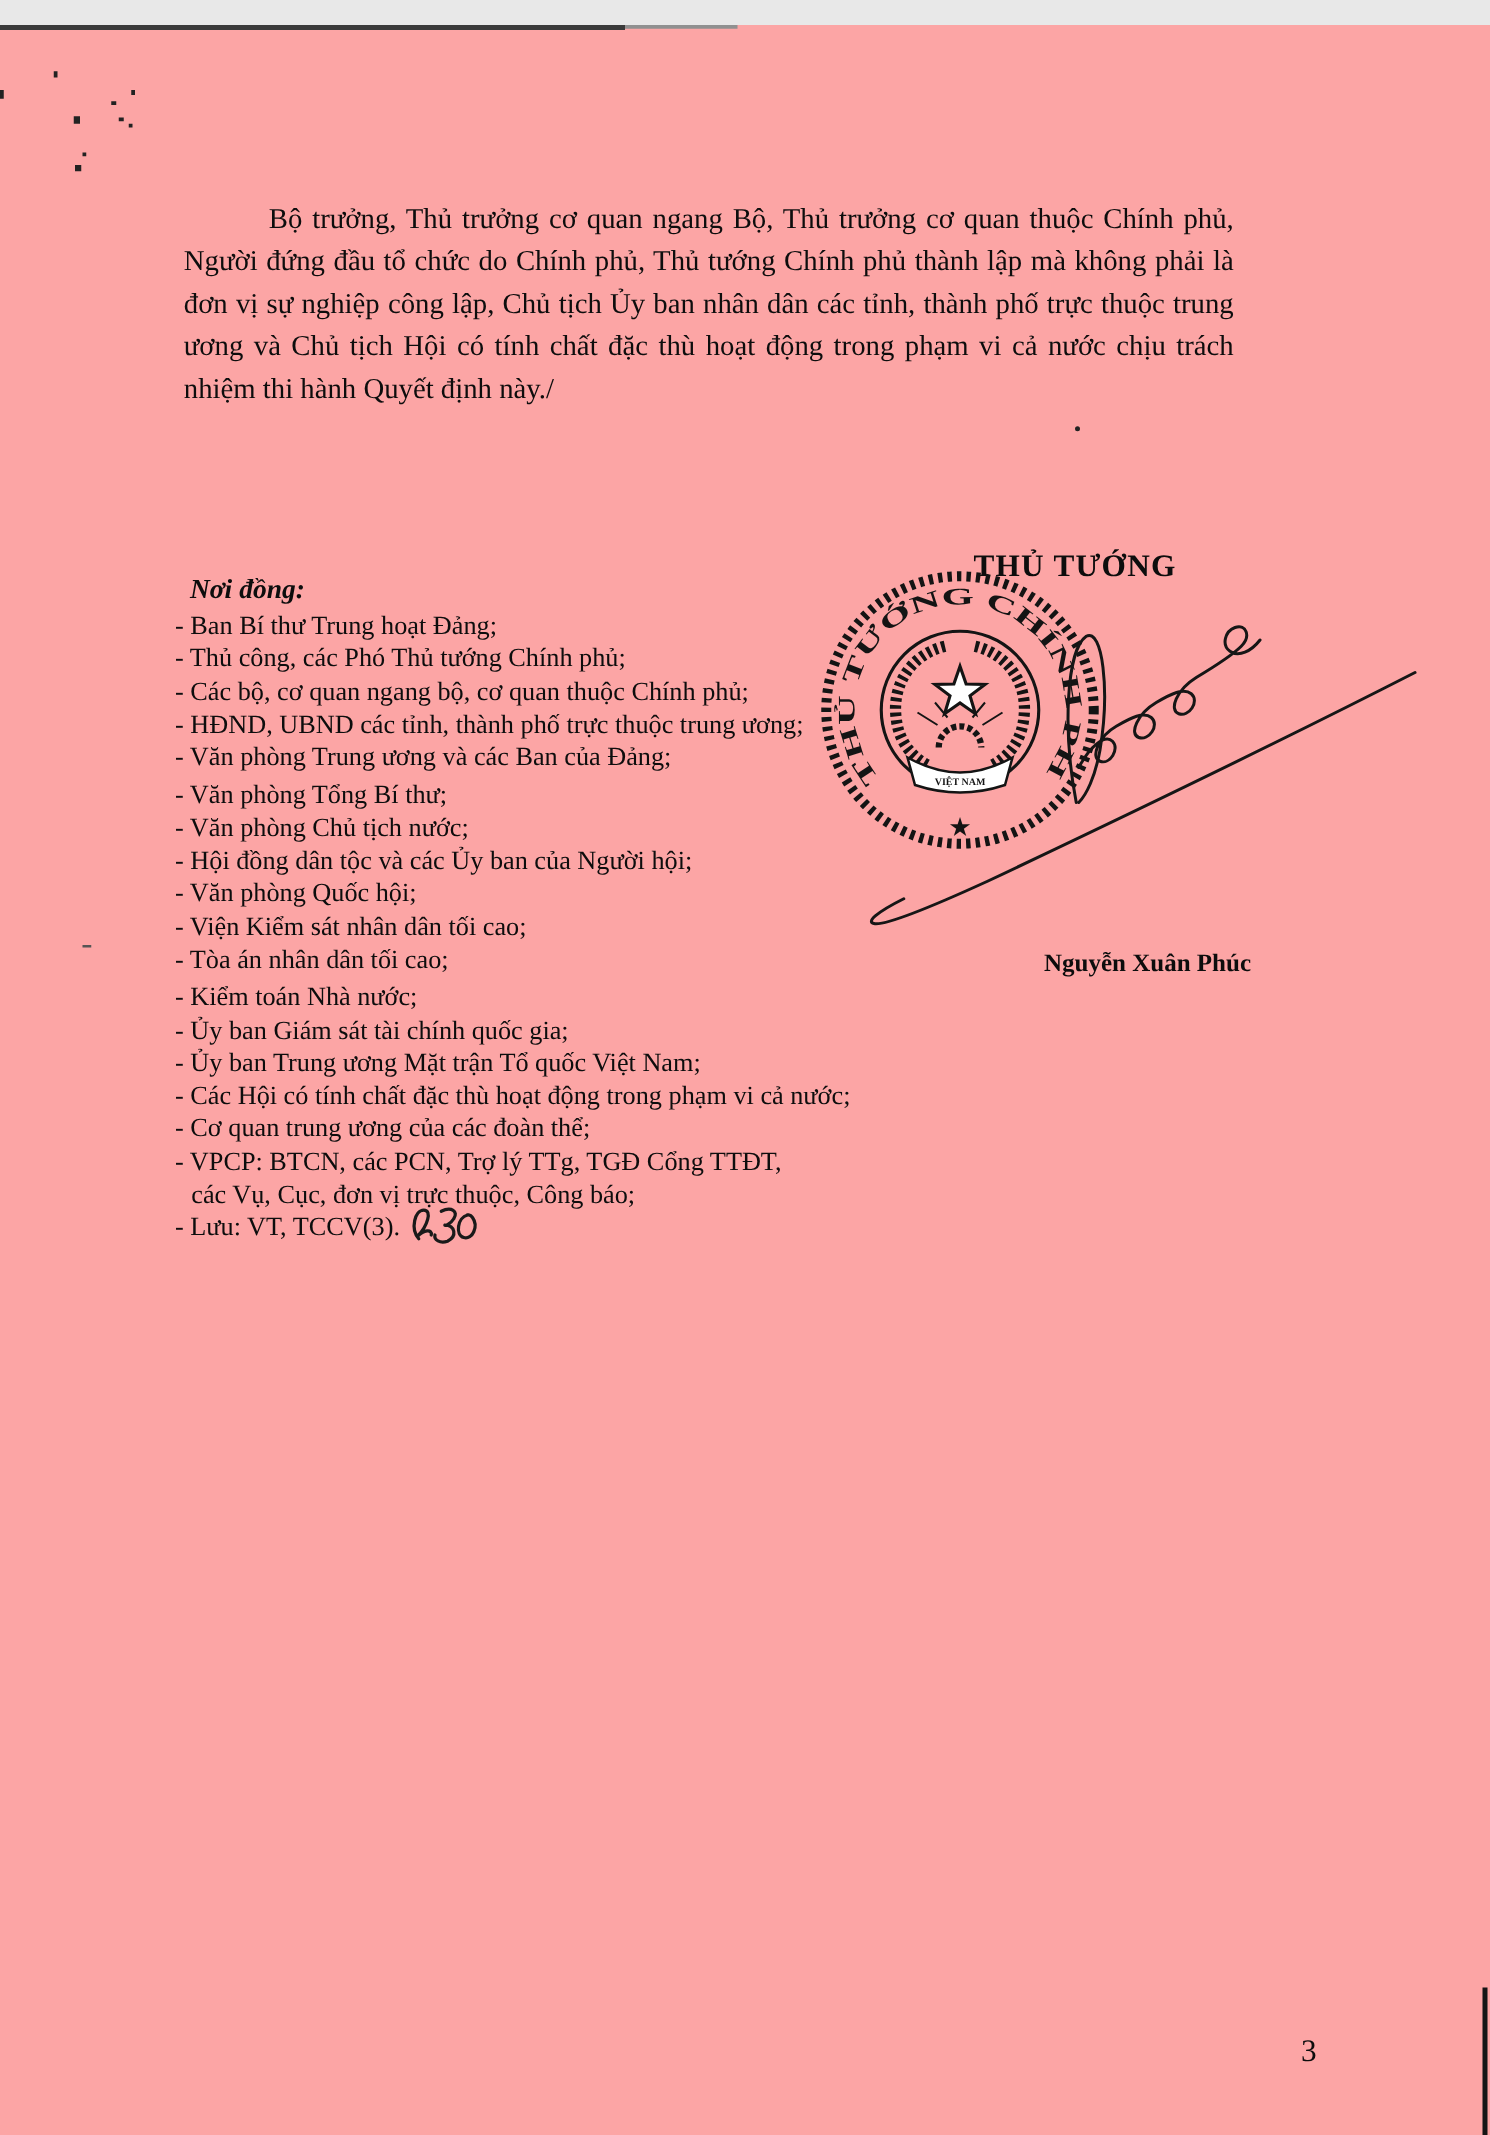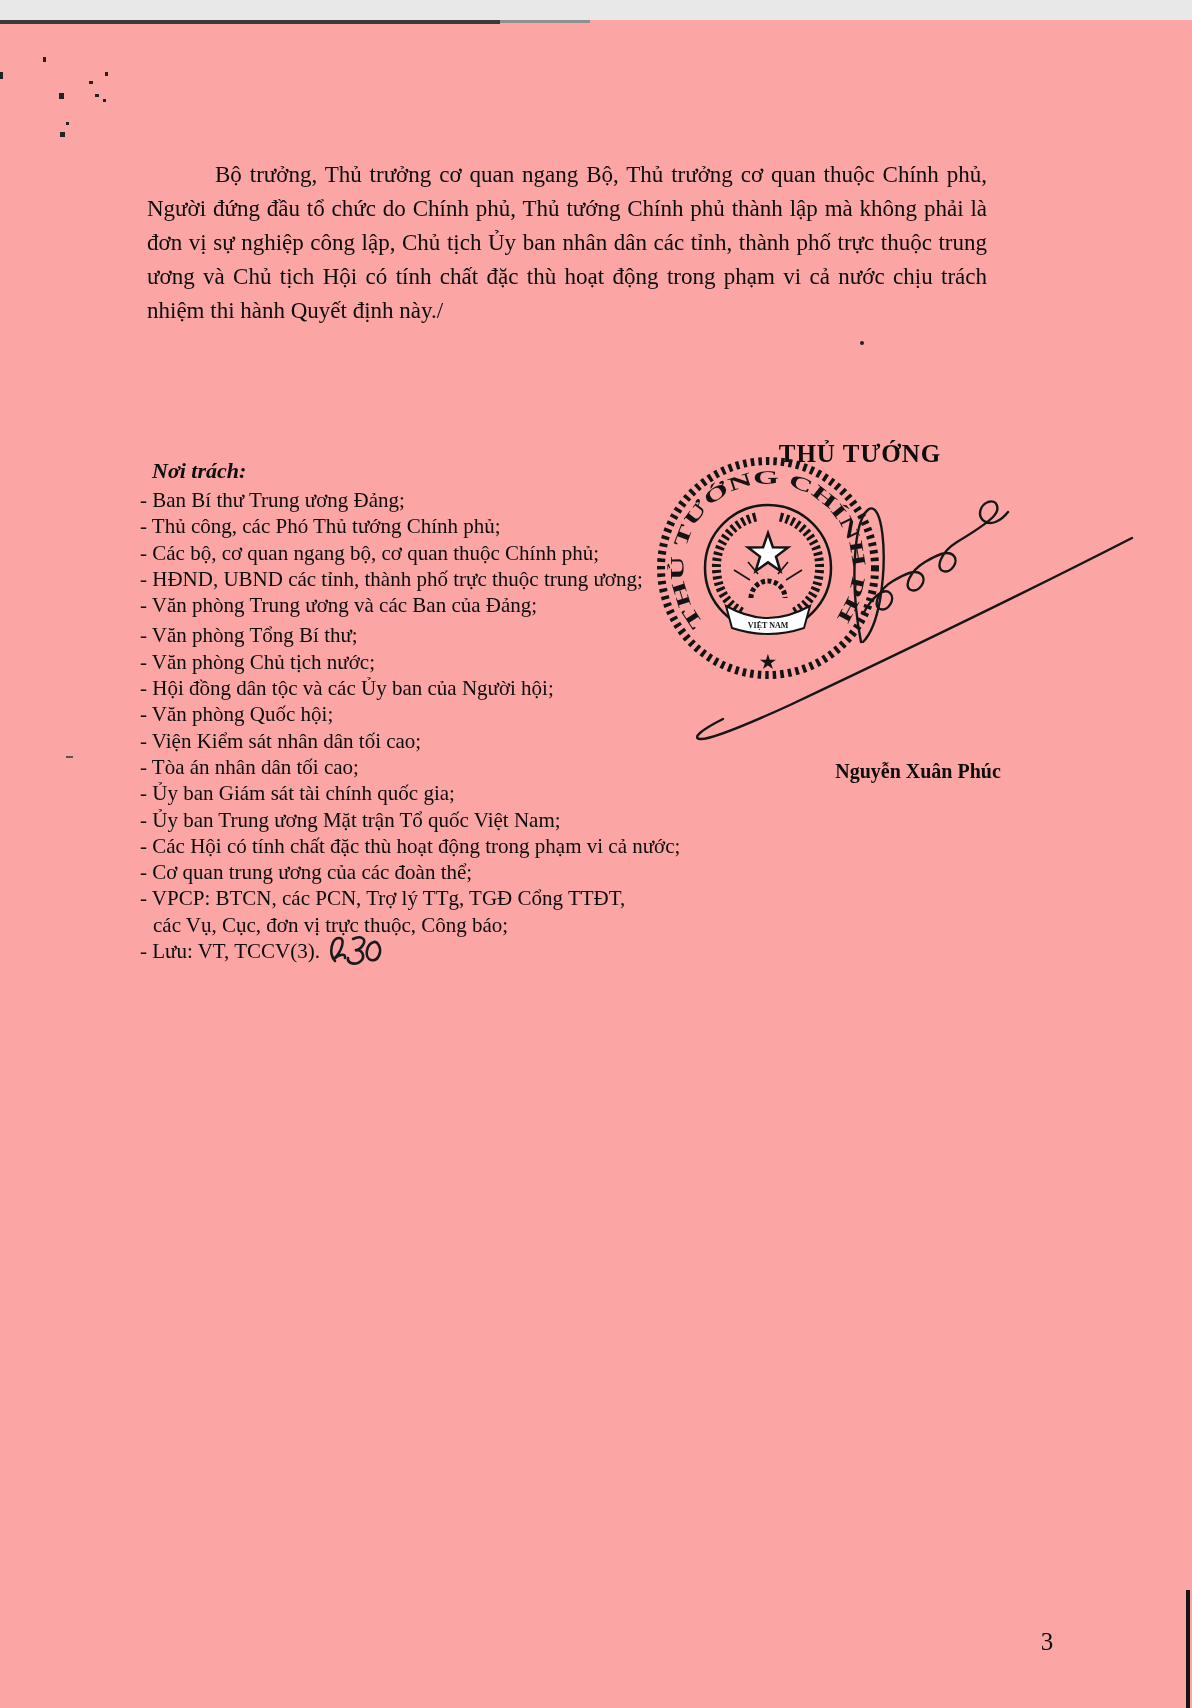--- a/index.html
+++ b/index.html
@@ -120,32 +120,33 @@
     <g fill="none" stroke="#161616" stroke-width="2.4" stroke-linecap="round">
       <path d="M 1132 518 C 1040 565 900 633 790 685 C 755 701 712 720 700 719 C 692 718 701 710 723 699"></path>
       <path d="M 861 622 C 850 565 853 500 869 489 C 882 482 888 532 880 580 C 876 602 869 616 863 622"></path>
       <path d="M 863 594 C 872 577 884 567 890 573 C 896 579 888 592 880 589 C 872 586 879 569 893 561 C 905 554 915 549 921 554 C 928 560 919 573 911 570 C 903 567 910 551 925 542 C 937 535 947 530 953 535 C 960 541 951 554 943 551 C 935 548 941 532 957 522 C 972 513 985 505 993 497 C 1001 489 997 479 988 482 C 980 485 977 496 984 501 C 991 506 1001 501 1008 492"></path>
     </g>
   </svg>
 
   <div class="signer-name">Nguyễn Xuân Phúc</div>
 
   <div class="recipients">
-    <div class="rec-head">Nơi trách:</div>
-    <div class="rec-line">- Ban Bí thư Trung ương Đảng;</div>
+    <div class="rec-head">Nơi đồng:</div>
+    <div class="rec-line">- Ban Bí thư Trung hoạt Đảng;</div>
     <div class="rec-line">- Thủ công, các Phó Thủ tướng Chính phủ;</div>
     <div class="rec-line">- Các bộ, cơ quan ngang bộ, cơ quan thuộc Chính phủ;</div>
     <div class="rec-line">- HĐND, UBND các tỉnh, thành phố trực thuộc trung ương;</div>
     <div class="rec-line">- Văn phòng Trung ương và các Ban của Đảng;</div>
     <div class="rec-line gap">- Văn phòng Tổng Bí thư;</div>
     <div class="rec-line">- Văn phòng Chủ tịch nước;</div>
     <div class="rec-line">- Hội đồng dân tộc và các Ủy ban của Người hội;</div>
     <div class="rec-line">- Văn phòng Quốc hội;</div>
     <div class="rec-line">- Viện Kiểm sát nhân dân tối cao;</div>
     <div class="rec-line">- Tòa án nhân dân tối cao;</div>
+    <div class="rec-line gap">- Kiểm toán Nhà nước;</div>
     <div class="rec-line">- Ủy ban Giám sát tài chính quốc gia;</div>
     <div class="rec-line">- Ủy ban Trung ương Mặt trận Tổ quốc Việt Nam;</div>
     <div class="rec-line">- Các Hội có tính chất đặc thù hoạt động trong phạm vi cả nước;</div>
     <div class="rec-line">- Cơ quan trung ương của các đoàn thể;</div>
     <div class="rec-line">- VPCP: BTCN, các PCN, Trợ lý TTg, TGĐ Cổng TTĐT,</div>
     <div class="rec-line cont">các Vụ, Cục, đơn vị trực thuộc, Công báo;</div>
     <div class="rec-line">
       <span>- Lưu: VT, TCCV(3).</span>
       
       <svg class="hand-mark" width="70" height="46" viewBox="0 0 70 46">

